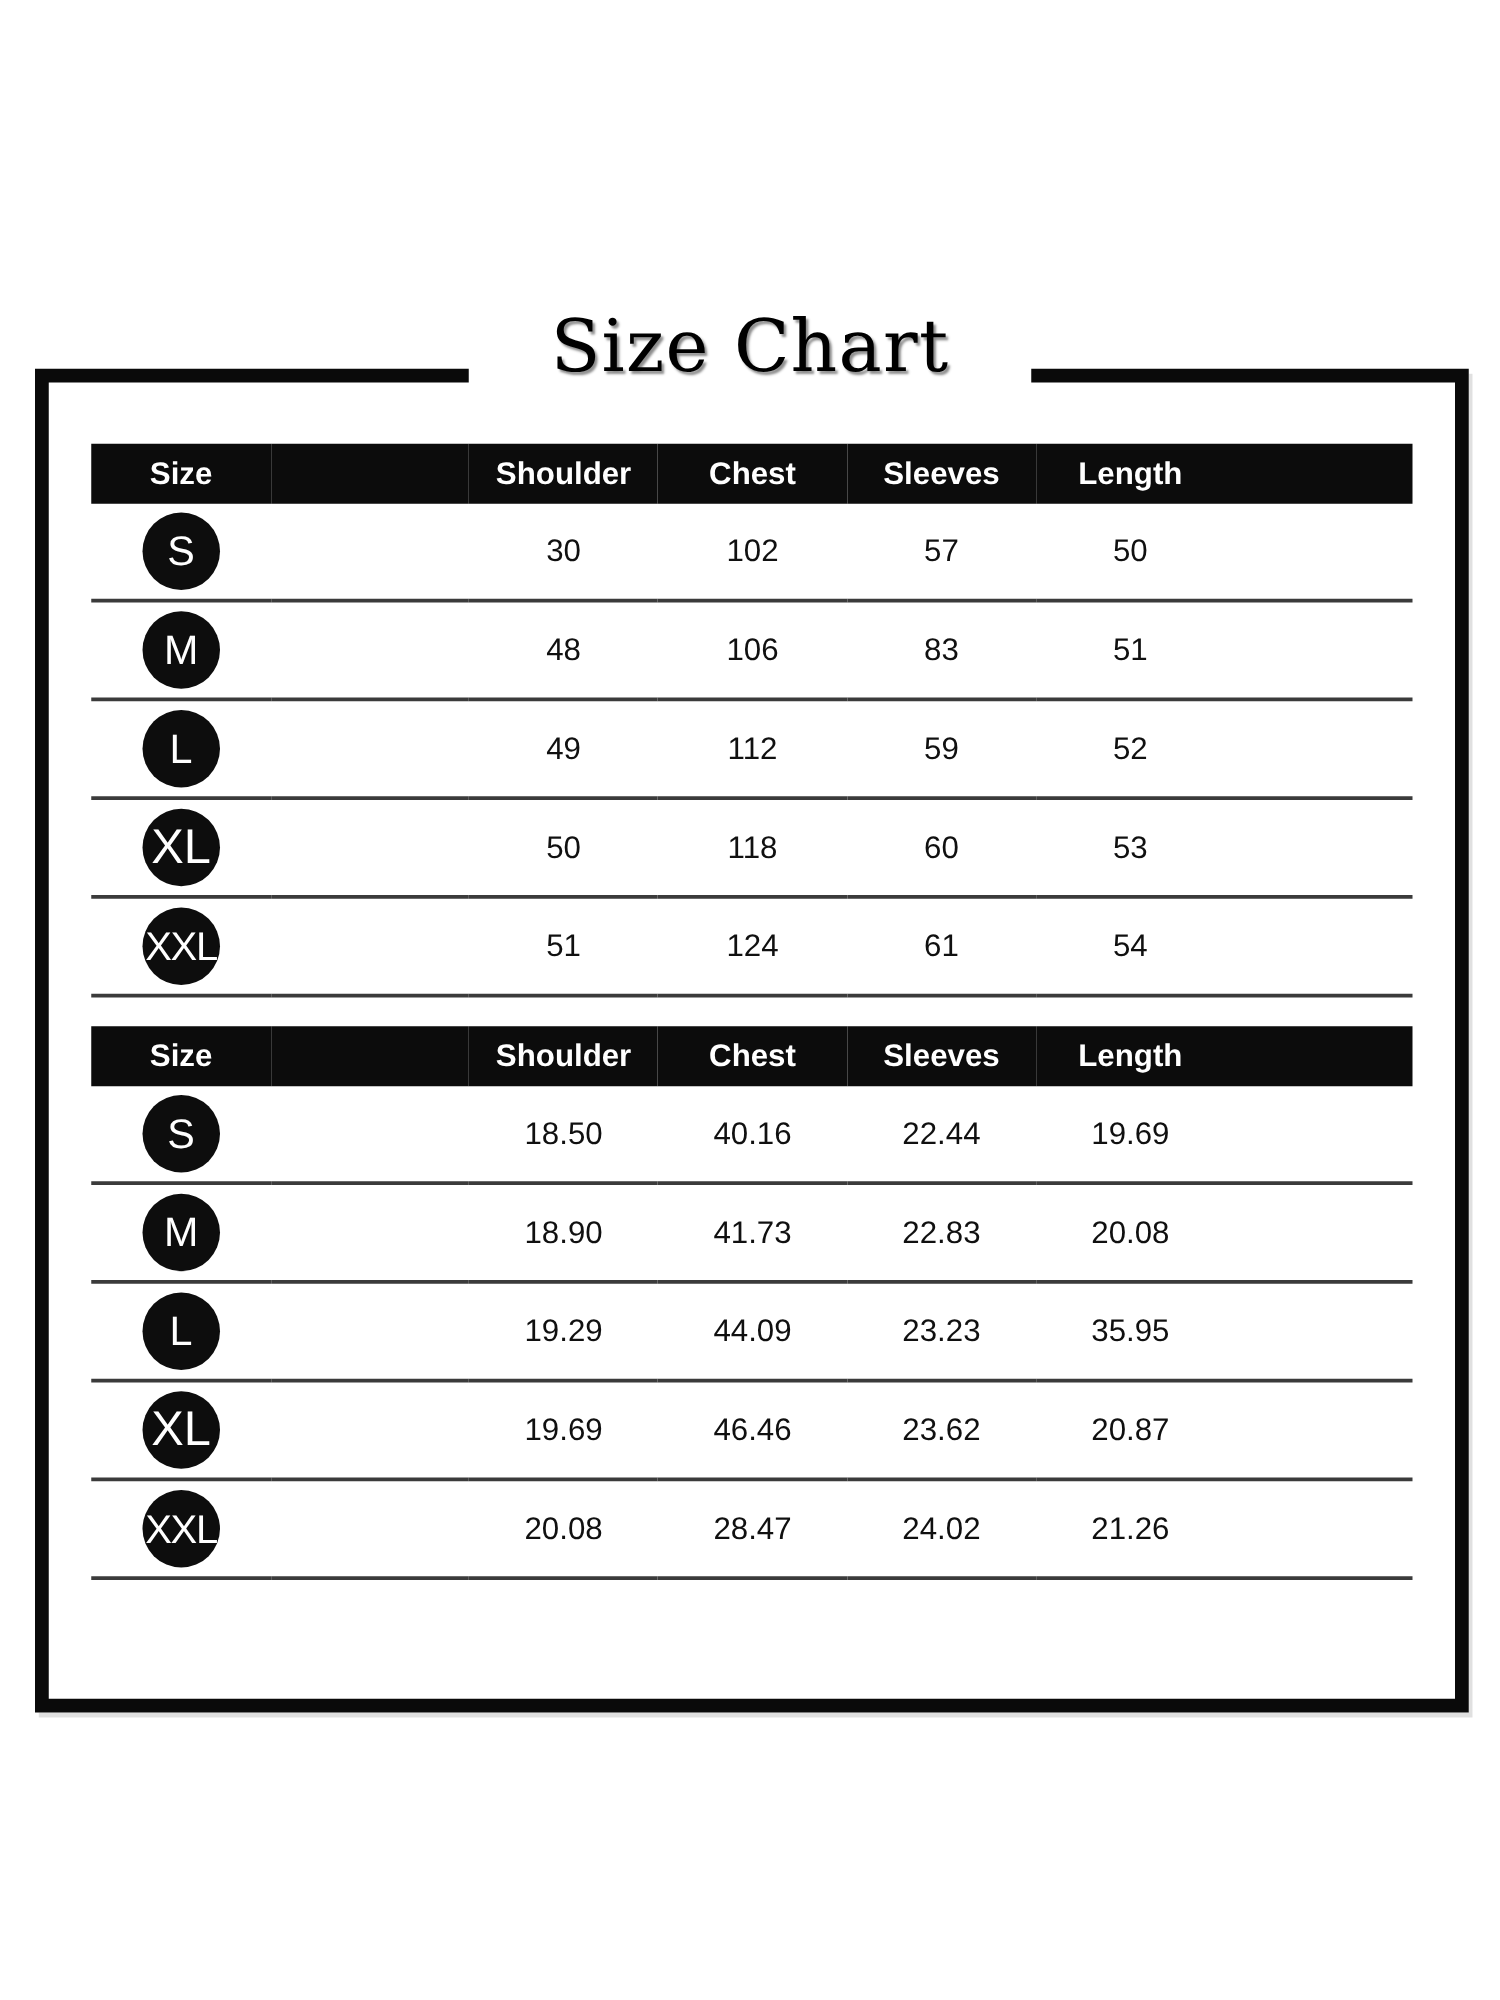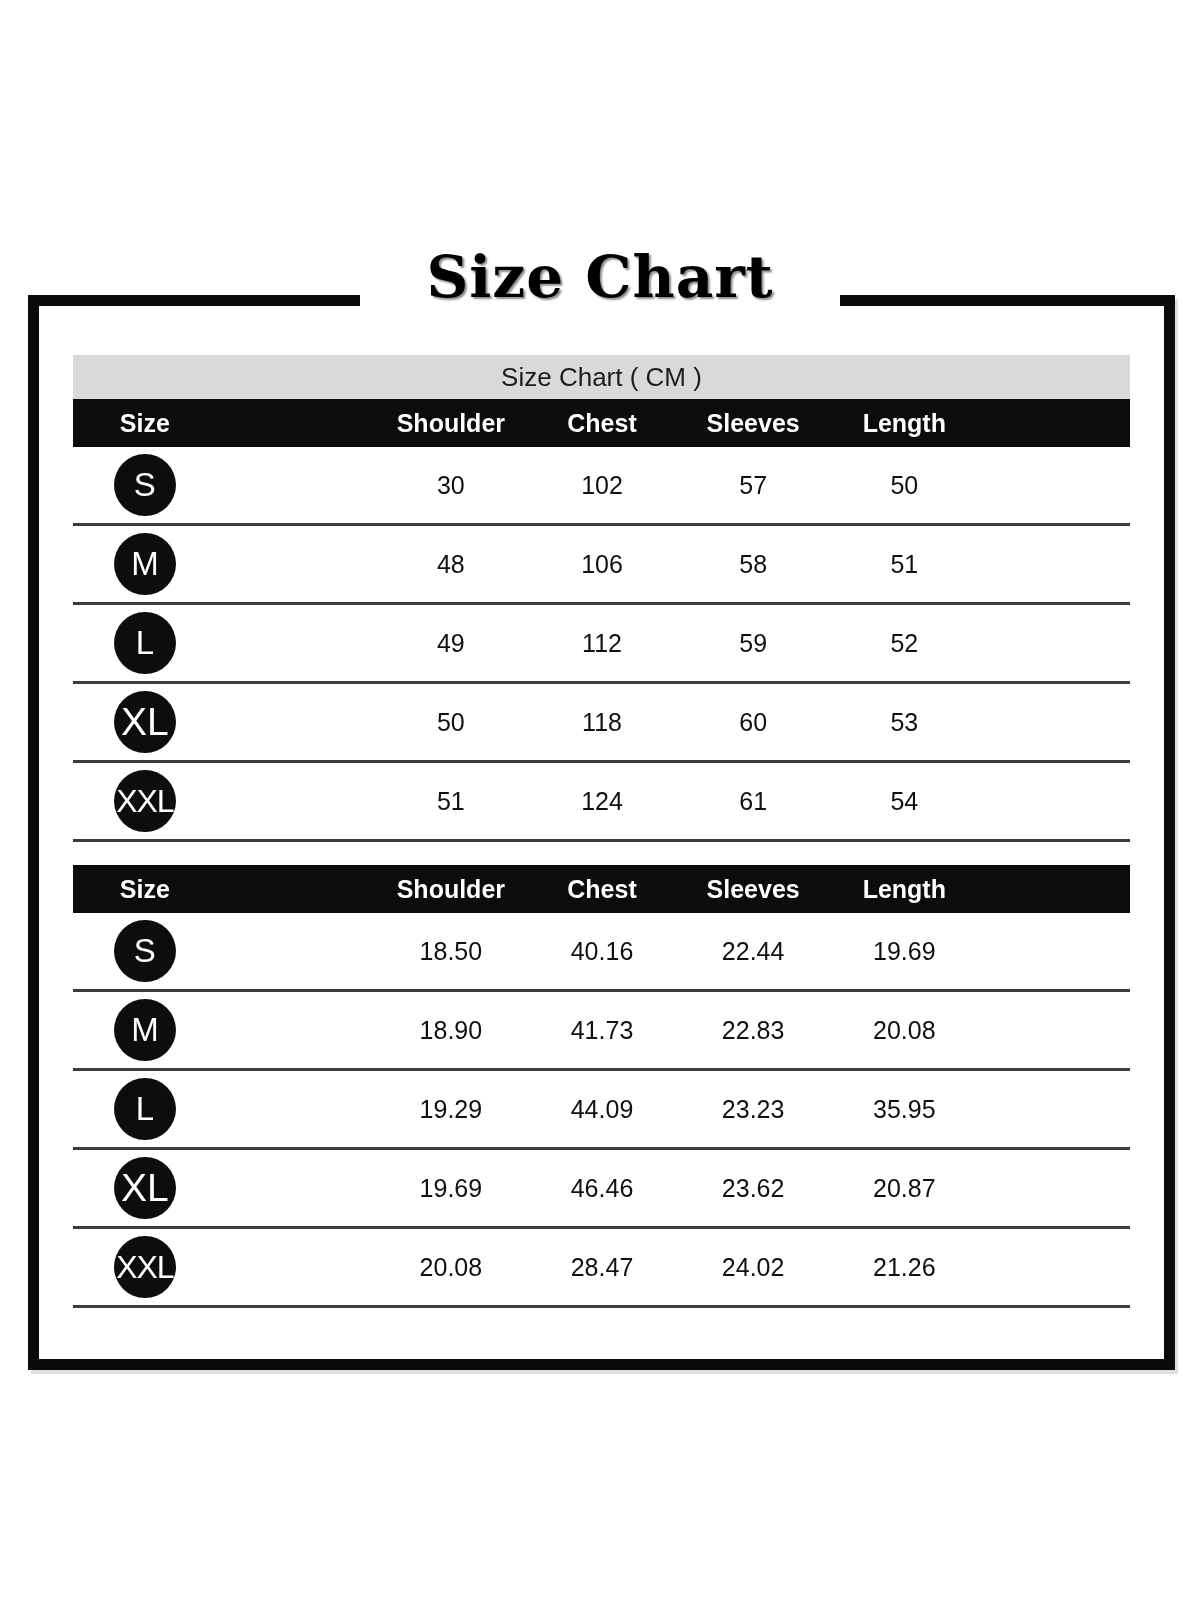--- a/index.html
+++ b/index.html
@@ -8,21 +8,21 @@
     font-family:"Liberation Sans", sans-serif;
     position:relative; overflow:hidden;
   }
 
   .title-band {
     position:absolute; top:241px; left:0; width:100%;
     text-align:center; z-index:2;
   }
   .title-text {
     display:inline-block; background:#ffffff; padding:0 66px;
-    font-family:"DejaVu Serif", serif; font-weight:700;
+    font-family:"DejaVu Serif", serif; font-weight:400;
     font-size:58px; line-height:72px; letter-spacing:1px; color:#000000;
     text-shadow:2px 2px 2px rgba(0,0,0,0.45);
   }
 
   .frame {
     position:absolute; left:28px; top:295px;
     width:1147px; height:1075px; box-sizing:border-box;
     border:11px solid #0a0a0a;
     box-shadow:3px 4px 0 rgba(0,0,0,0.12);
     background:#ffffff;
@@ -76,23 +76,20 @@
     <colgroup>
       <col class="c-size">
         <col class="c-gap1">
       <col class="c-data">
         <col class="c-data">
         <col class="c-data">
         <col class="c-data">
       <col class="c-gap2">
     </colgroup>
     <thead>
-      <tr>
-        <td class="band-cell" colspan="7">Size Chart ( CM )</td>
-      </tr>
       <tr class="head-row">
         <th>Size</th>
         <th></th>
         <th>Shoulder</th>
         <th>Chest</th>
         <th>Sleeves</th>
         <th>Length</th>
         <th></th>
       </tr>
     </thead>
@@ -108,21 +105,21 @@
         <td>50</td>
         <td></td>
       </tr>
       <tr class="data-row w1">
         <td>
             <span class="size-circle">M</span>
           </td>
         <td></td>
         <td>48</td>
         <td>106</td>
-        <td>58</td>
+        <td>83</td>
         <td>51</td>
         <td></td>
       </tr>
       <tr class="data-row w1">
         <td>
             <span class="size-circle">L</span>
           </td>
         <td></td>
         <td>49</td>
         <td>112</td>

